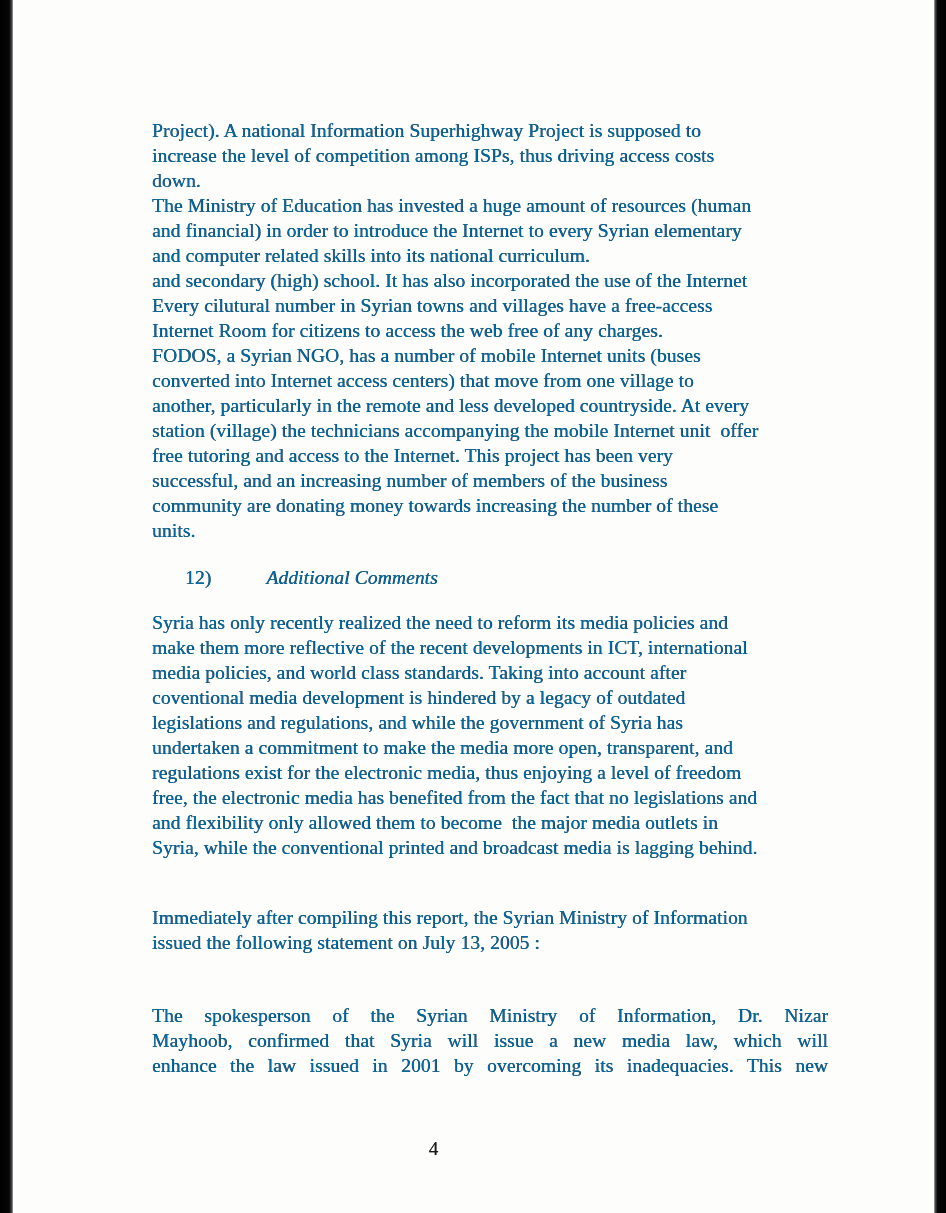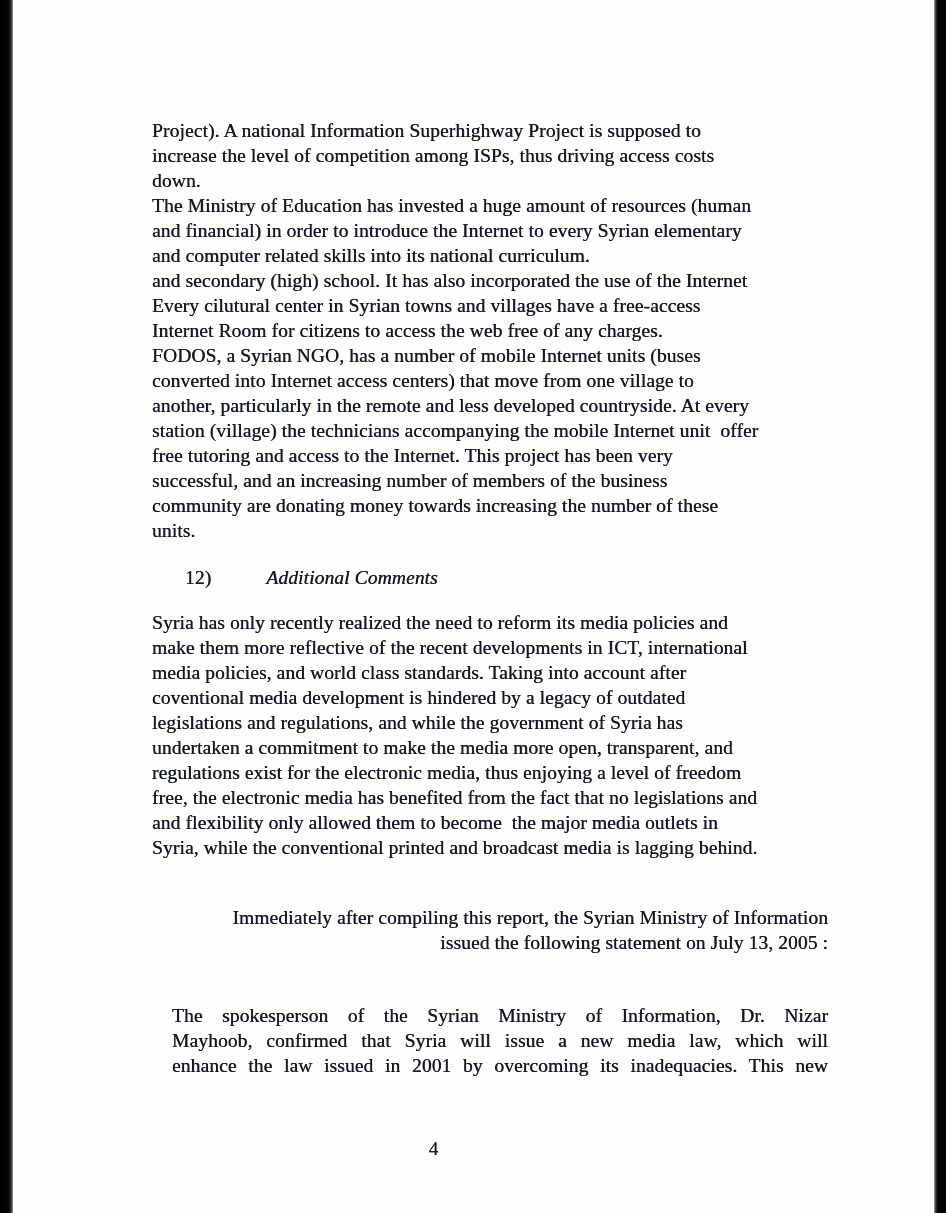--- a/index.html
+++ b/index.html
@@ -33,42 +33,42 @@
     right: 0;
     width: 12px;
     background: linear-gradient(270deg, #000 0%, #070707 70%, #555 92%, #c4c4c4 100%);
   }
   
   .content {
     position: absolute;
     left: 152px;
     top: 118px;
     width: 676px;
-    color: #0f172a;
+    color: #0369a1;
     font-size: 19.5px;
     line-height: 25px;
     letter-spacing: 0.1px;
     text-shadow: 0.35px 0.25px 0.4px rgba(20, 18, 16, 0.85);
     filter: blur(0.28px);
   }
   .para { margin: 0; }
   .line { white-space: pre; }
   .justified .line {
     white-space: normal;
     text-align: justify;
     text-align-last: justify;
   }
   .heading {
     margin-top: 22px;
     margin-bottom: 20px;
     padding-left: 33px;
   }
   .h-title { margin-left: 50px; font-style: italic; }
-  .para-statement-intro { margin-top: 45px; text-align: right; }
-  .para-spokesperson { margin-top: 48px; margin-left: 20px; }
+  .para-statement-intro { margin-top: 45px; }
+  .para-spokesperson { margin-top: 48px; }
   .page-number {
     position: absolute;
     top: 1138px;
     left: 152px;
     width: 563px;
     text-align: center;
     color: #1a1916;
     font-size: 19px;
     text-shadow: 0.3px 0.25px 0.4px rgba(20, 18, 16, 0.8);
     filter: blur(0.25px);
@@ -91,21 +91,21 @@
       </div>
 
     <div class="para">
         <div class="line">The Ministry of Education has invested a huge amount of resources (human</div>
         <div class="line">and financial) in order to introduce the Internet to every Syrian elementary</div>
         <div class="line">and computer related skills into its national curriculum.</div>
         <div class="line">and secondary (high) school. It has also incorporated the use of the Internet</div>
       </div>
 
     <div class="para">
-        <div class="line">Every cilutural center in Syrian towns and villages have a free-access</div>
+        <div class="line">Every cilutural number in Syrian towns and villages have a free-access</div>
         <div class="line">Internet Room for citizens to access the web free of any charges.</div>
       </div>
 
     <div class="para">
         <div class="line">FODOS, a Syrian NGO, has a number of mobile Internet units (buses</div>
         <div class="line">converted into Internet access centers) that move from one village to</div>
         <div class="line">another, particularly in the remote and less developed countryside. At every</div>
         <div class="line">station (village) the technicians accompanying the mobile Internet unit  offer</div>
         <div class="line">free tutoring and access to the Internet. This project has been very</div>
         <div class="line">successful, and an increasing number of members of the business</div>

